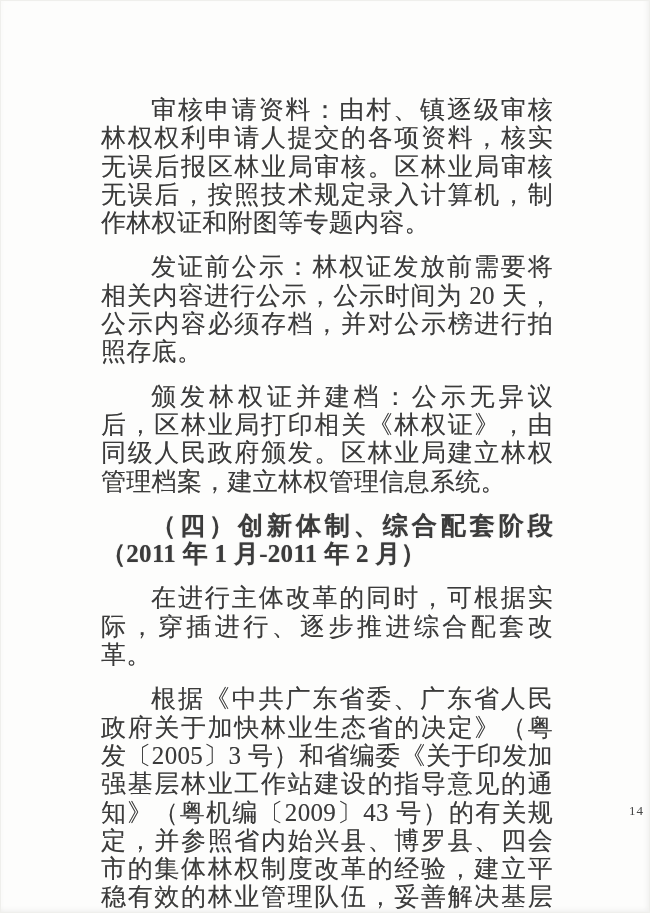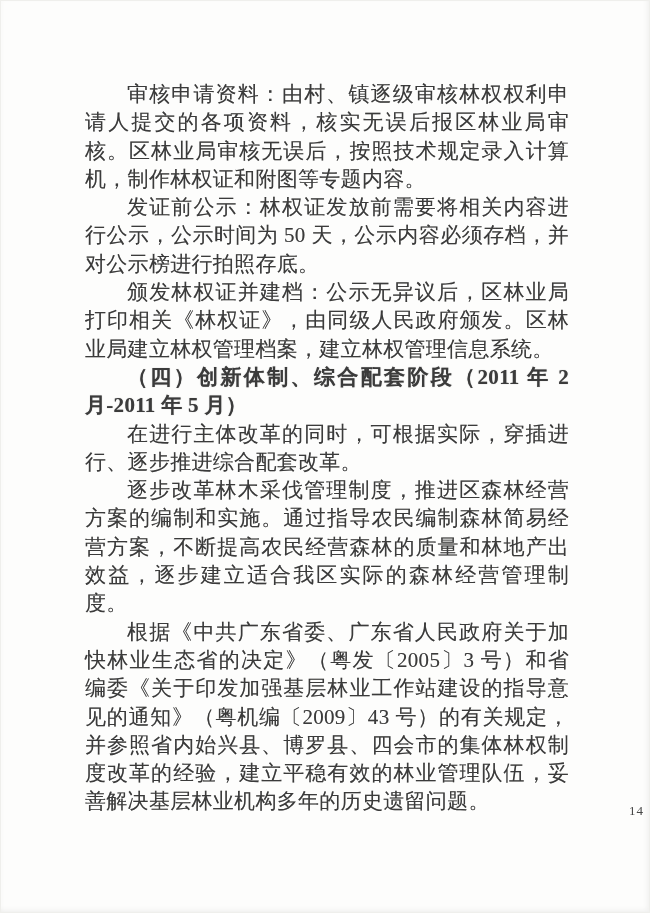--- a/index.html
+++ b/index.html
@@ -20,22 +20,22 @@
     font-family: "Liberation Serif", "DejaVu Serif", serif;
     color: #3b3b3b;
   }
   .text-block {
     position: absolute;
     top: 80px;
     left: 85px;
     width: 484px;
   }
   .para {
-    margin: 0;
-    font-size: 21px;
+    margin: 16px;
+    font-size: 25px;
     line-height: 28.3px;
     text-align: justify;
     text-indent: 2em;
     letter-spacing: 0.3px;
     text-shadow: 0 0 0.6px rgba(70,70,70,0.45);
   }
   .para.heading,
   .para.subheading {
     font-weight: bold;
     text-shadow: 0 0 0.8px rgba(50,50,50,0.55);
@@ -52,23 +52,22 @@
     color: #464646;
     letter-spacing: 1px;
   }
 </style>
 </head>
 <body>
 
 <div class="scan-page">
   <main class="text-block">
       <p class="para body">审核申请资料：由村、镇逐级审核林权权利申请人提交的各项资料，核实无误后报区林业局审核。区林业局审核无误后，按照技术规定录入计算机，制作林权证和附图等专题内容。</p>
-      <p class="para body">发证前公示：林权证发放前需要将相关内容进行公示，公示时间为 50 天，公示内容必须存档，并对公示榜进行拍照存底。</p>
+      <p class="para body">发证前公示：林权证发放前需要将相关内容进行公示，公示时间为 20 天，公示内容必须存档，并对公示榜进行拍照存底。</p>
       <p class="para body">颁发林权证并建档：公示无异议后，区林业局打印相关《林权证》，由同级人民政府颁发。区林业局建立林权管理档案，建立林权管理信息系统。</p>
-      <p class="para subheading">（四）创新体制、综合配套阶段（2011 年 2 月-2011 年 5 月）</p>
+      <p class="para subheading">（四）创新体制、综合配套阶段（2011 年 1 月-2011 年 2 月）</p>
       <p class="para body">在进行主体改革的同时，可根据实际，穿插进行、逐步推进综合配套改革。</p>
-      <p class="para body">逐步改革林木采伐管理制度，推进区森林经营方案的编制和实施。通过指导农民编制森林简易经营方案，不断提高农民经营森林的质量和林地产出效益，逐步建立适合我区实际的森林经营管理制度。</p>
       <p class="para body">根据《中共广东省委、广东省人民政府关于加快林业生态省的决定》（粤发〔2005〕3 号）和省编委《关于印发加强基层林业工作站建设的指导意见的通知》（粤机编〔2009〕43 号）的有关规定，并参照省内始兴县、博罗县、四会市的集体林权制度改革的经验，建立平稳有效的林业管理队伍，妥善解决基层林业机构多年的历史遗留问题。</p>
     </main>
   <footer class="page-footer">
     <span class="page-number">14</span>
   </footer>
 </div>
 
 </body></html>

